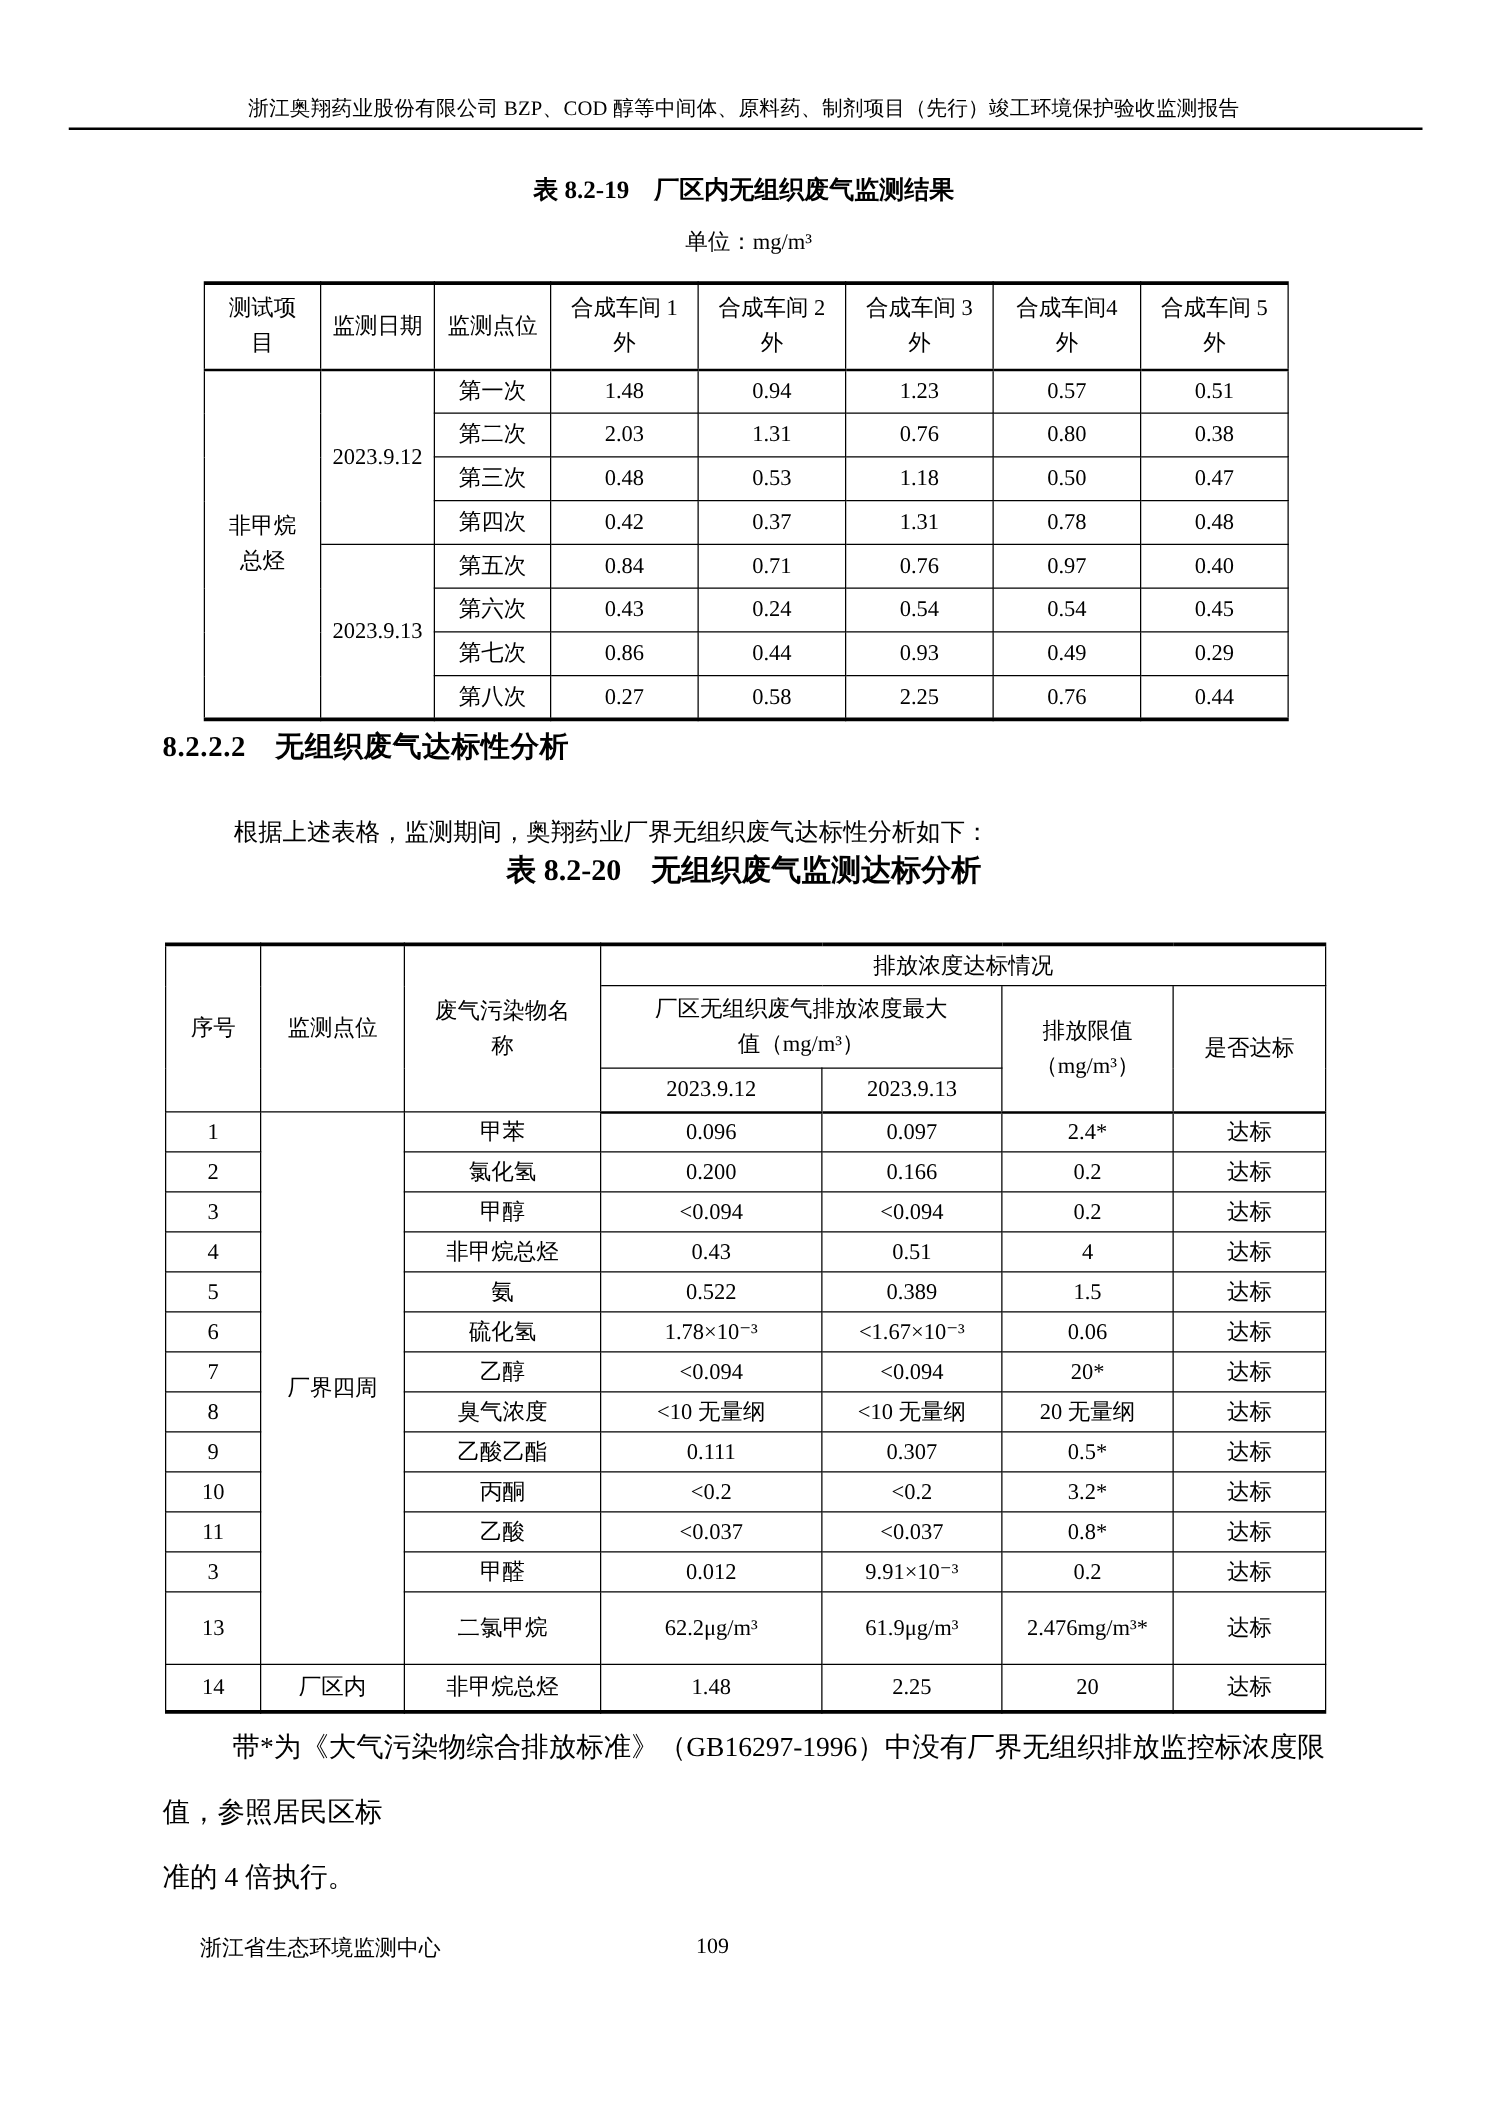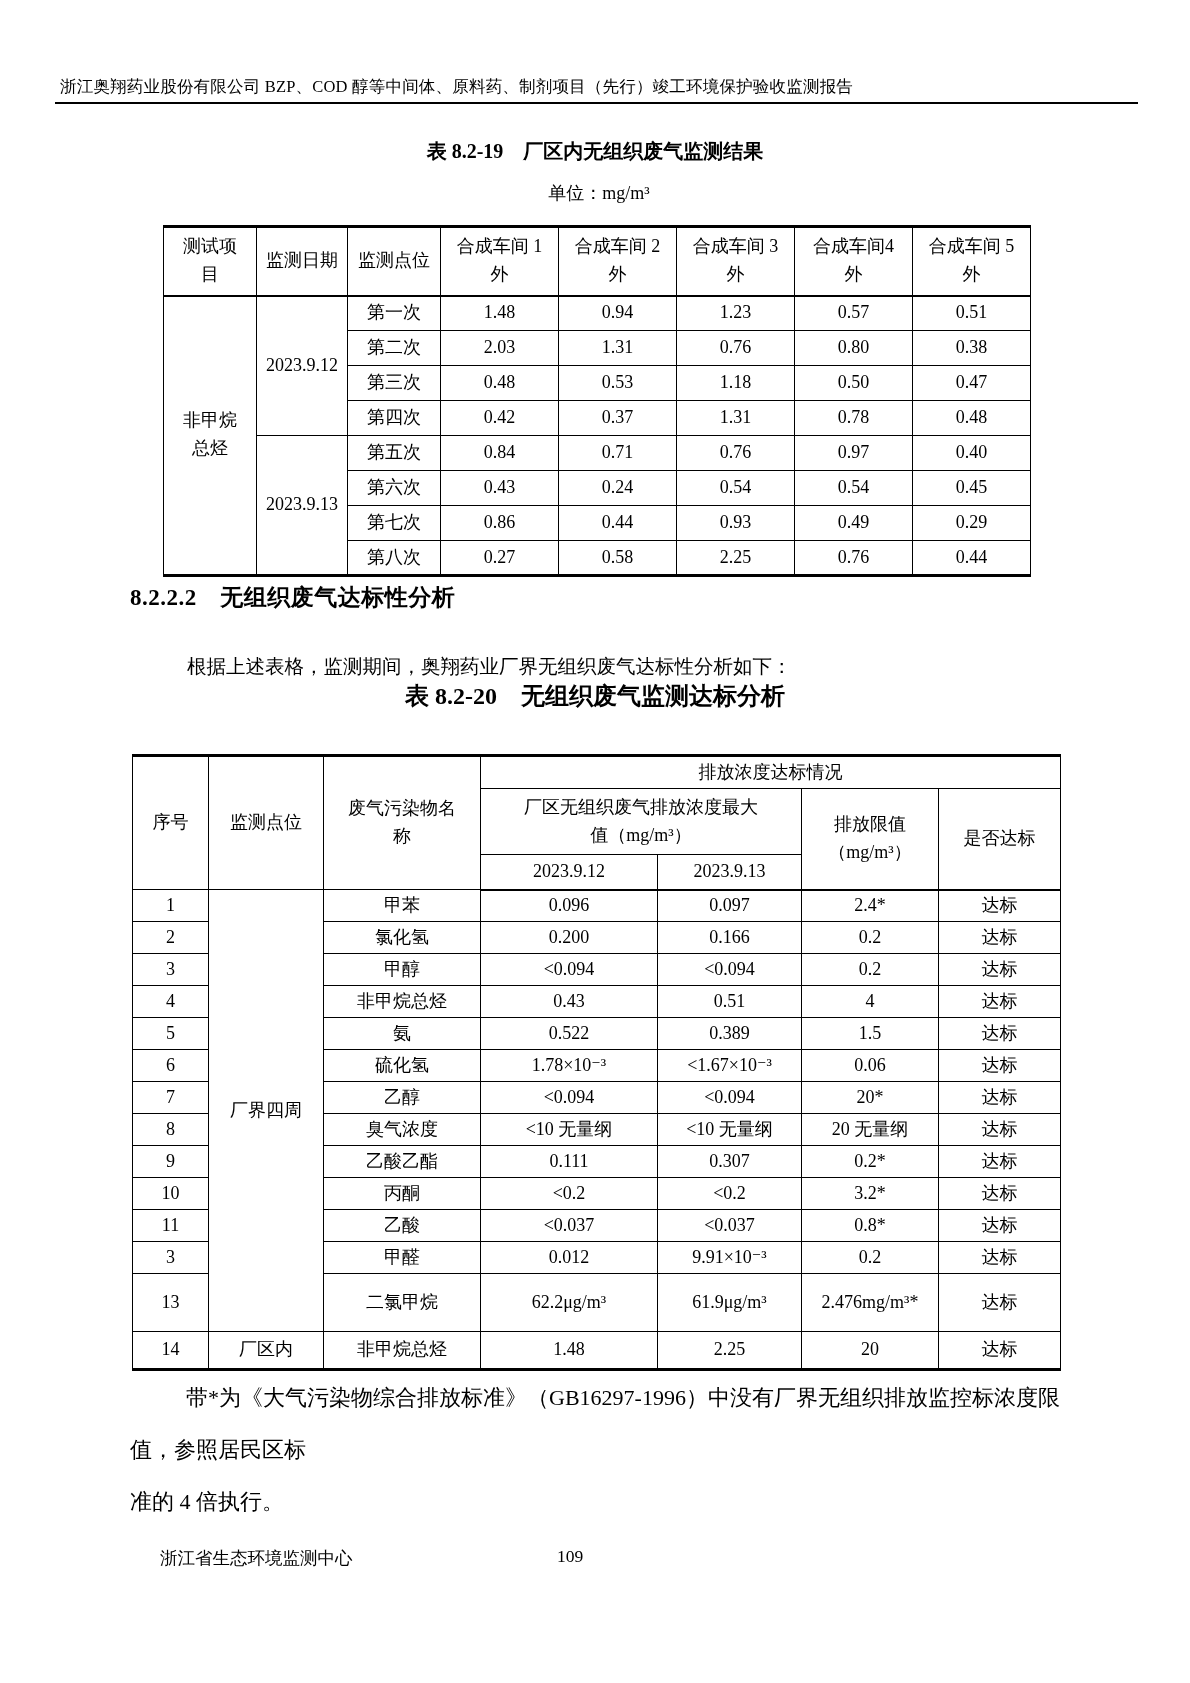--- a/index.html
+++ b/index.html
@@ -7,21 +7,21 @@
     position:relative;
     width:1190px;
     height:1683px;
     background:#ffffff;
     color:#000;
     font-family:"Liberation Serif","DejaVu Serif",serif;
     overflow:hidden;
   }
   .hdr{
     position:absolute;top:76px;left:60px;right:60px;
-    font-size:16.5px;letter-spacing:0.2px;
+    text-align:center;font-size:16.5px;letter-spacing:0.2px;
     white-space:nowrap;
   }
   .hdr-rule{
     position:absolute;top:102px;left:55px;right:52px;
     border-top:2.5px solid #000;height:0;
   }
   .t1-title{
     position:absolute;top:138px;left:0;width:100%;
     text-align:center;font-size:20px;font-weight:bold;
   }
@@ -292,21 +292,21 @@
         <td>&lt;10 无量纲</td>
         <td>&lt;10 无量纲</td>
         <td>20 无量纲</td>
         <td>达标</td>
       </tr>
       <tr>
         <td>9</td>
         <td>乙酸乙酯</td>
         <td>0.111</td>
         <td>0.307</td>
-        <td>0.2*</td>
+        <td>0.5*</td>
         <td>达标</td>
       </tr>
       <tr>
         <td>10</td>
         <td>丙酮</td>
         <td>&lt;0.2</td>
         <td>&lt;0.2</td>
         <td>3.2*</td>
         <td>达标</td>
       </tr>

